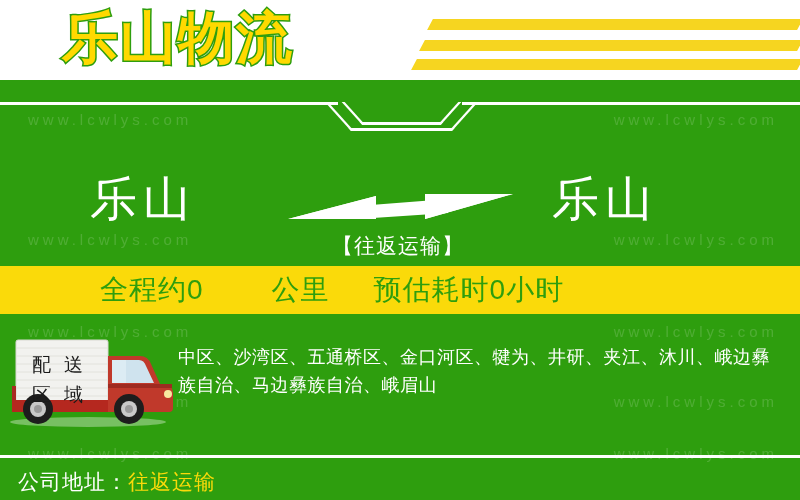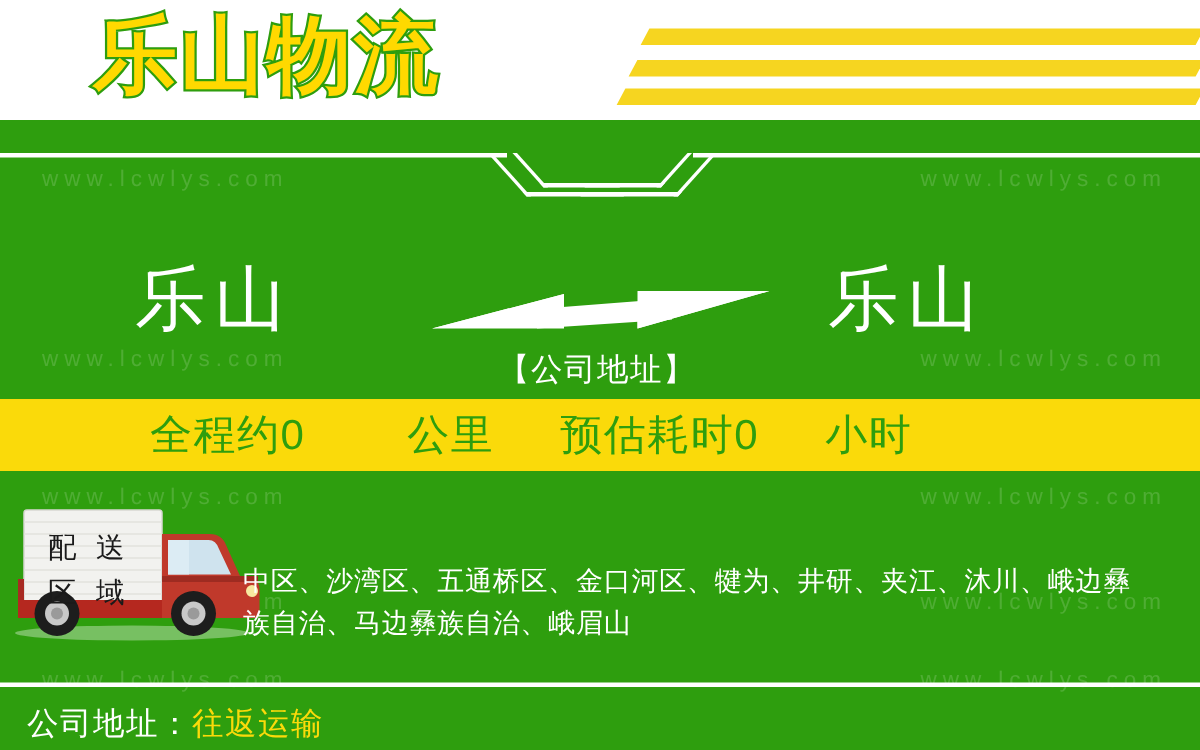--- a/index.html
+++ b/index.html
@@ -173,21 +173,21 @@
     color: #2e9e0e;
     font-size: 28px;
     font-weight: 500;
     letter-spacing: 1px;
     white-space: nowrap;
     font-family: Liberation Sans, sans-serif;
   }
   #dist-total   { margin-left: 100px; }
   #dist-unit    { margin-left: 68px; }
   #dist-time    { margin-left: 44px; text-align: right; }
-  #dist-timeunit{ margin-left: 44px; }
+  #dist-timeunit{ }
 
   
   #truck-wrap {
     position: absolute;
     left: 8px;
     top: 258px;
     width: 168px;
     height: 90px;
   }
   .truck-box-char {
@@ -197,29 +197,28 @@
     font-weight: 500;
     font-family: "Liberation Sans", sans-serif;
   }
   #bc0 { left: 24px; top: 14px; }
   #bc1 { left: 56px; top: 14px; }
   #bc2 { left: 24px; top: 44px; }
   #bc3 { left: 56px; top: 44px; }
 
   #coverage-list {
     position: absolute;
-    left: 162px;
+    left: 178px;
     top: 263px;
     width: 600px;
     color: #ffffff;
     font-size: 18px;
     line-height: 28px;
     letter-spacing: 0.5px;
     font-family: "Liberation Sans", sans-serif;
-    margin-top: 30px;
   }
 
   
   #footer-rule {
     position: absolute;
     left: 0;
     top: 375px;
     width: 800px;
     height: 3px;
     background: #ffffff;
@@ -274,21 +273,21 @@
 
     <div id="arrow-wrap">
       <svg width="225" height="45" viewBox="0 0 225 45" xmlns="http://www.w3.org/2000/svg">
         <polygon points="0,33 88,10 88,22 225,8 225,8 137,33 137,21 0,33" fill="#ffffff"></polygon>
         <polygon points="0,33 88,10 88,33" fill="#ffffff"></polygon>
         <polygon points="225,8 137,33 137,8" fill="#ffffff"></polygon>
         <polygon points="70,20 160,13 160,27 70,33" fill="#ffffff"></polygon>
       </svg>
     </div>
 
-    <div id="roundtrip-label">【公司地址】</div>
+    <div id="roundtrip-label">【往返运输】</div>
 
     <div id="distance-band">
       <span class="dist-item" id="dist-total">全程约0</span>
       <span class="dist-item" id="dist-unit">公里</span>
       <span class="dist-item" id="dist-time">预估耗时0</span>
       <span class="dist-item" id="dist-timeunit">小时</span>
     </div>
 
     <div id="truck-wrap">
       <svg width="168" height="90" viewBox="0 0 168 90" xmlns="http://www.w3.org/2000/svg">

